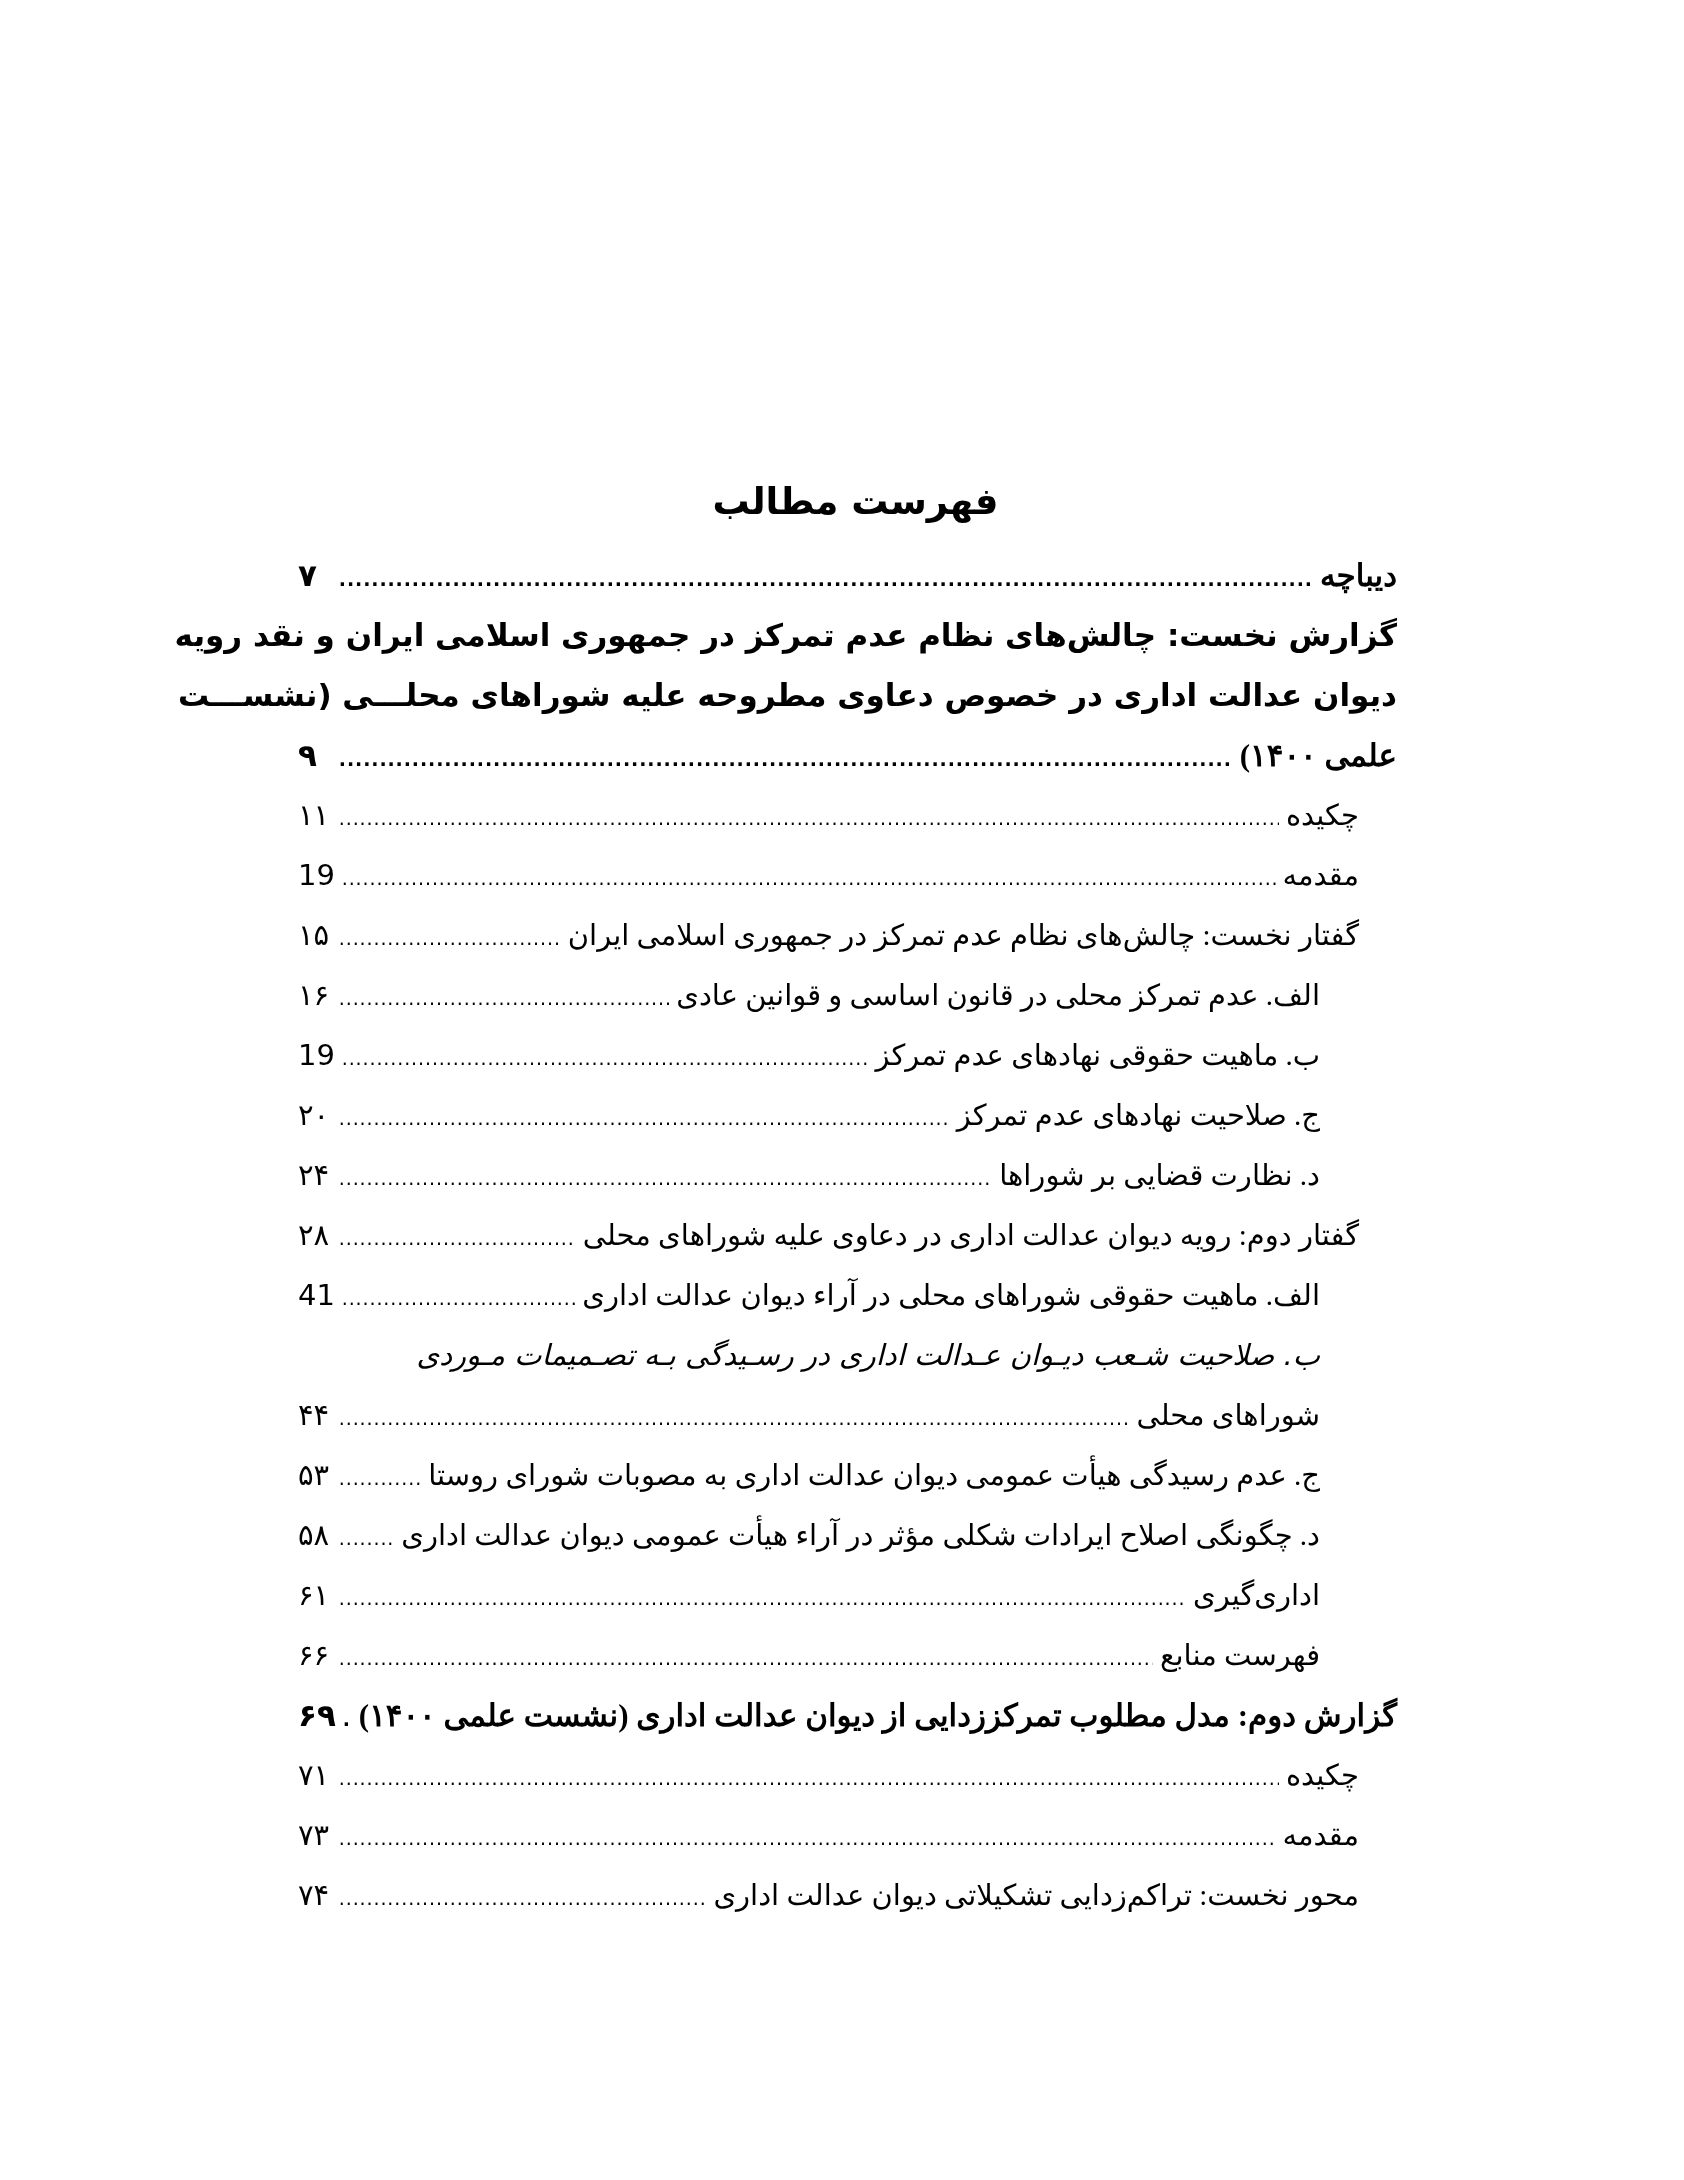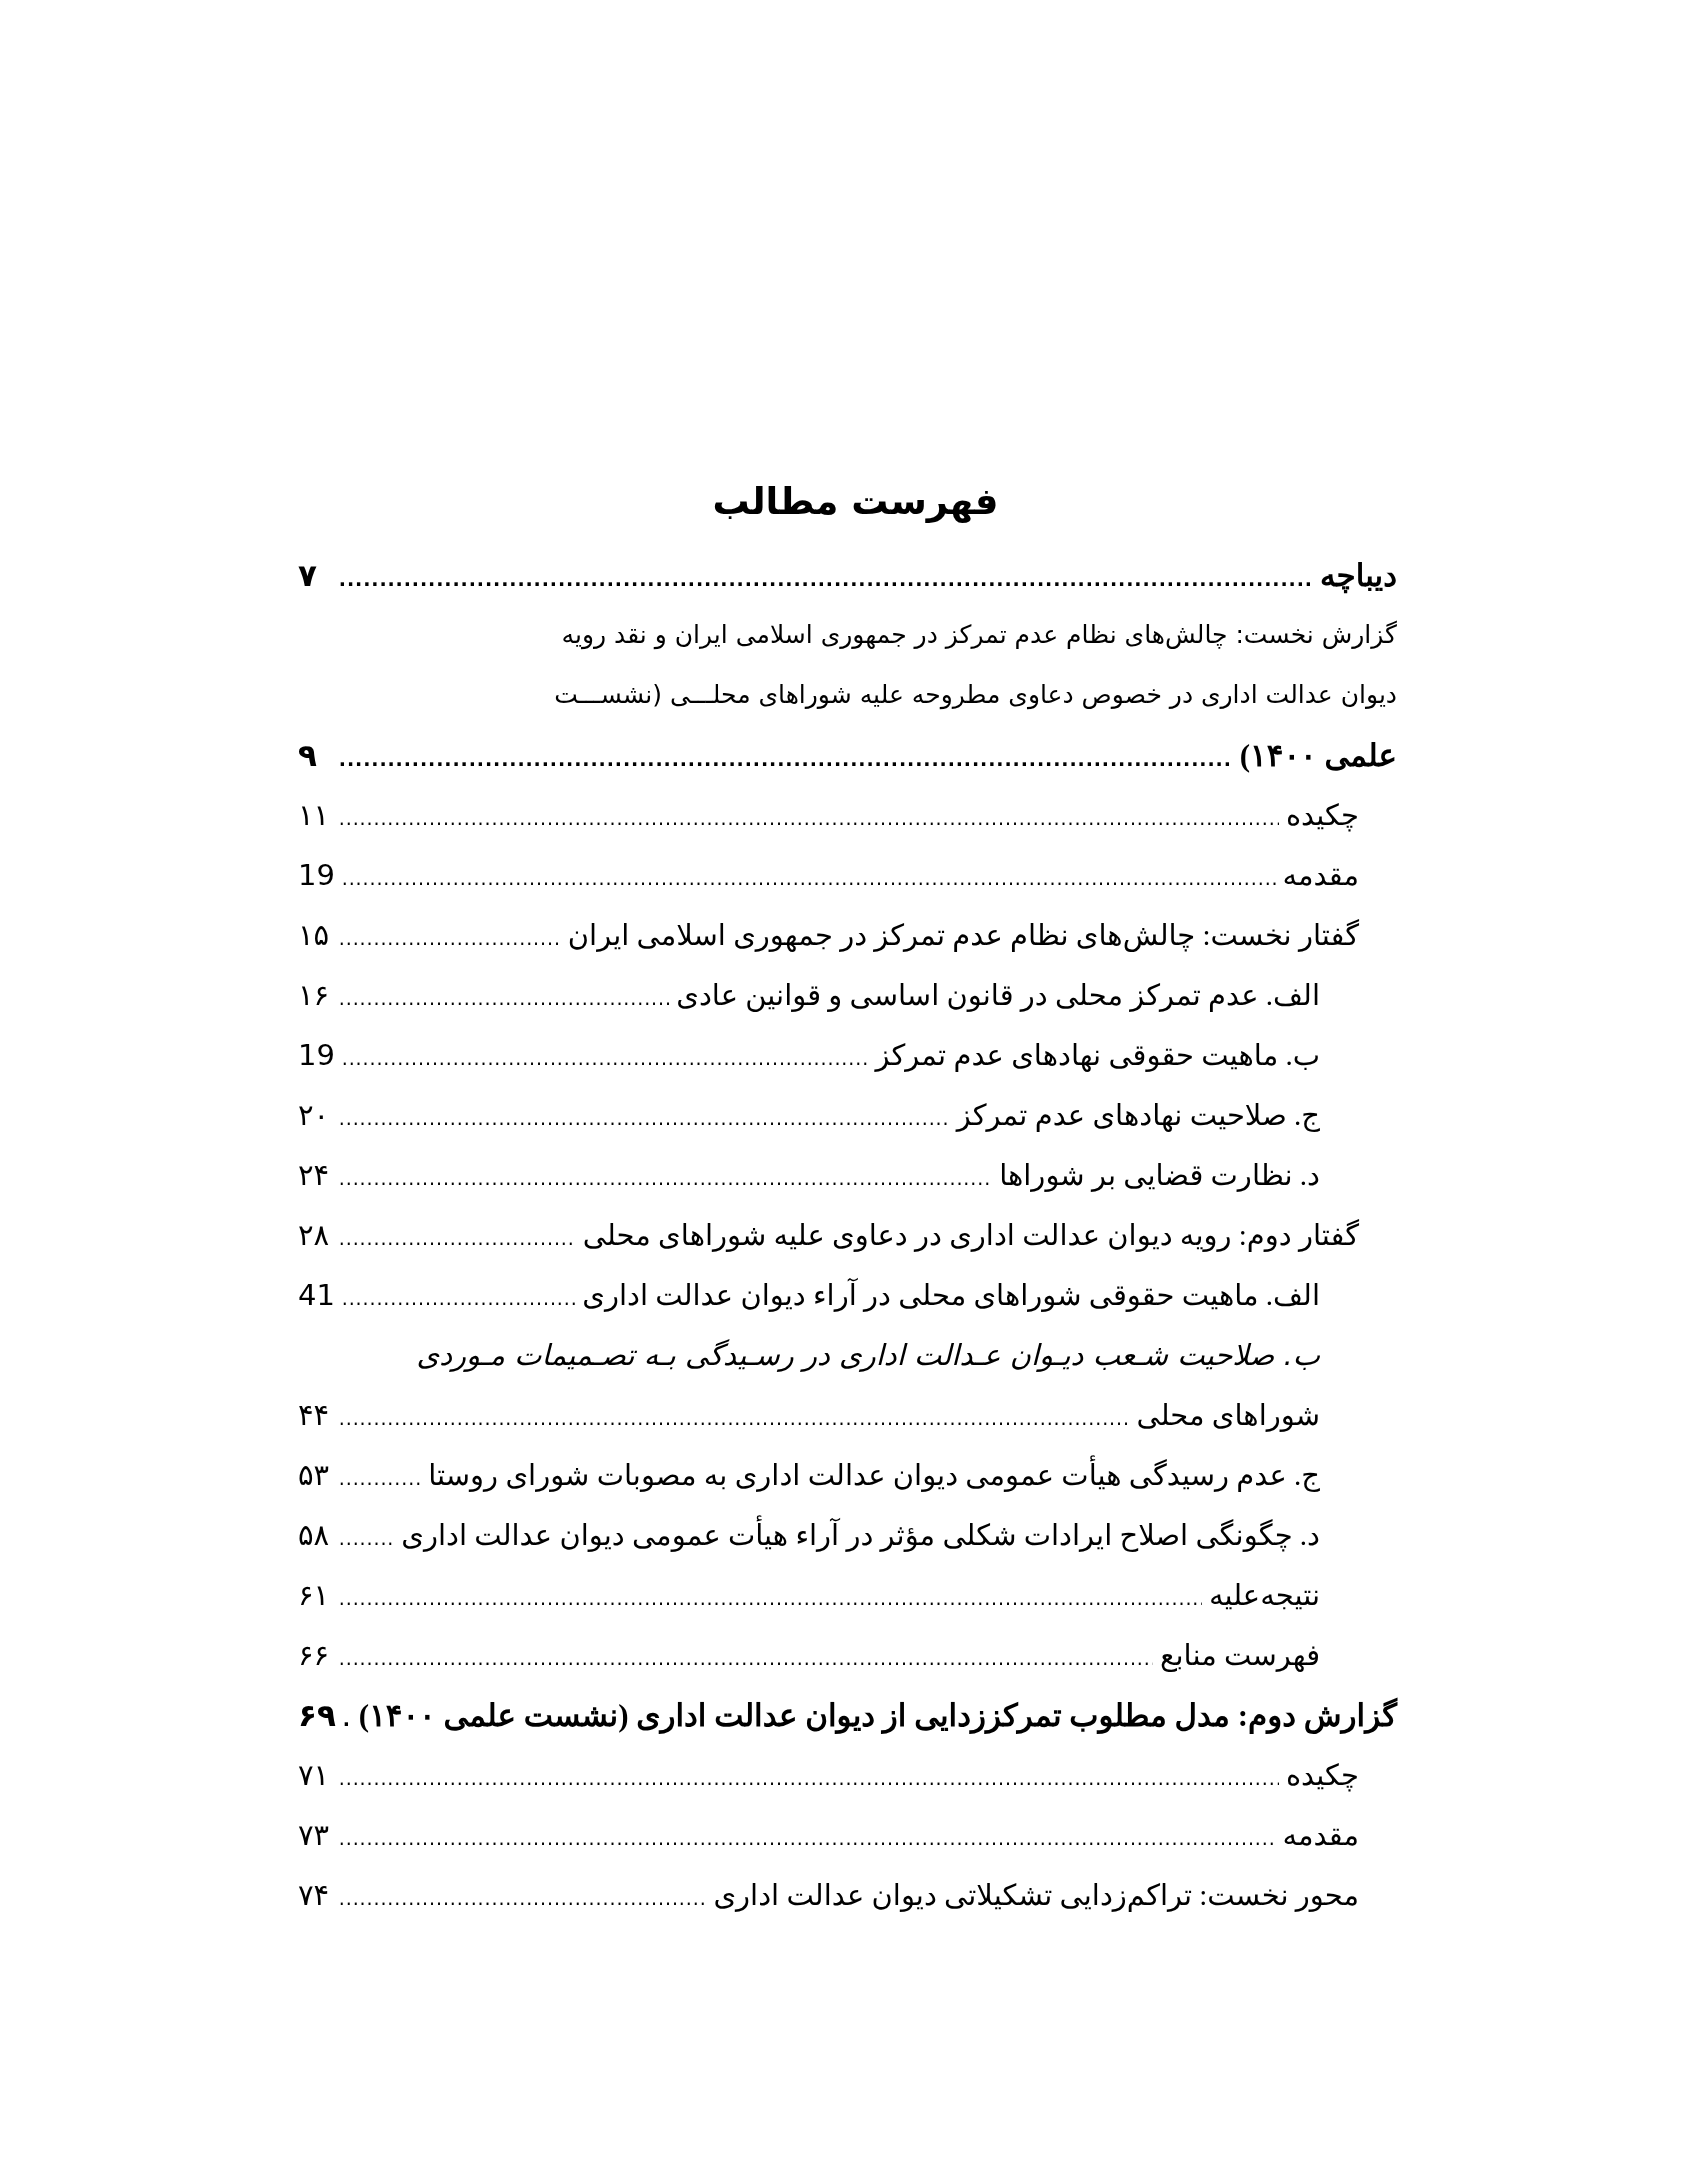--- a/index.html
+++ b/index.html
@@ -11,21 +11,21 @@
   .entry { position: relative; display: flex; align-items: baseline; direction: rtl;
            font-size: 29px; line-height: 60px; height: 60px; }
   .entry.bold { font-weight: bold; font-size: 31px; }
   .entry.l1 { padding-right: 38px; }
   .entry.l2 { padding-right: 77px; }
   .entry .label { white-space: nowrap; font-family: Liberation Serif, serif; }
   .entry .leader { flex: 1; overflow: hidden; white-space: nowrap; margin: 0 6.8px;
                    font-size: 19px; letter-spacing: 0.9px; direction: ltr; text-align: right; }
   .entry .leader::before { content: "................................................................................................................................................................................................................................................................................................"; }
   .entry .page { white-space: nowrap; min-width: 34px; text-align: left; }
-  .wrap { font-size: 25px; font-weight: normal; line-height: 60px; height: 60px;
+  .wrap { font-size: 31px; font-weight: bold; line-height: 60px; height: 60px;
           direction: rtl; white-space: nowrap; text-align: justify; }
   .wrap.l2 { font-weight: normal; font-size: 29px; padding-right: 77px; font-style: italic; }
 </style>
 </head>
 <body>
 
 <h1 class="title">فهرست مطالب</h1>
 
 <div class="toc">
 
@@ -110,21 +110,21 @@
     <span class="page">۵۳</span>
   </div>
 
   <div class="entry l2">
     <span class="label">د. چگونگی اصلاح ایرادات شکلی مؤثر در آراء هیأت عمومی دیوان عدالت اداری</span>
     <span class="leader"></span>
     <span class="page">۵۸</span>
   </div>
 
   <div class="entry l2">
-    <span class="label">نتیجه‌علیه</span>
+    <span class="label">اداری‌گیری</span>
     <span class="leader"></span>
     <span class="page">۶۱</span>
   </div>
 
   <div class="entry l2">
     <span class="label">فهرست منابع</span>
     <span class="leader"></span>
     <span class="page">۶۶</span>
   </div>
 

